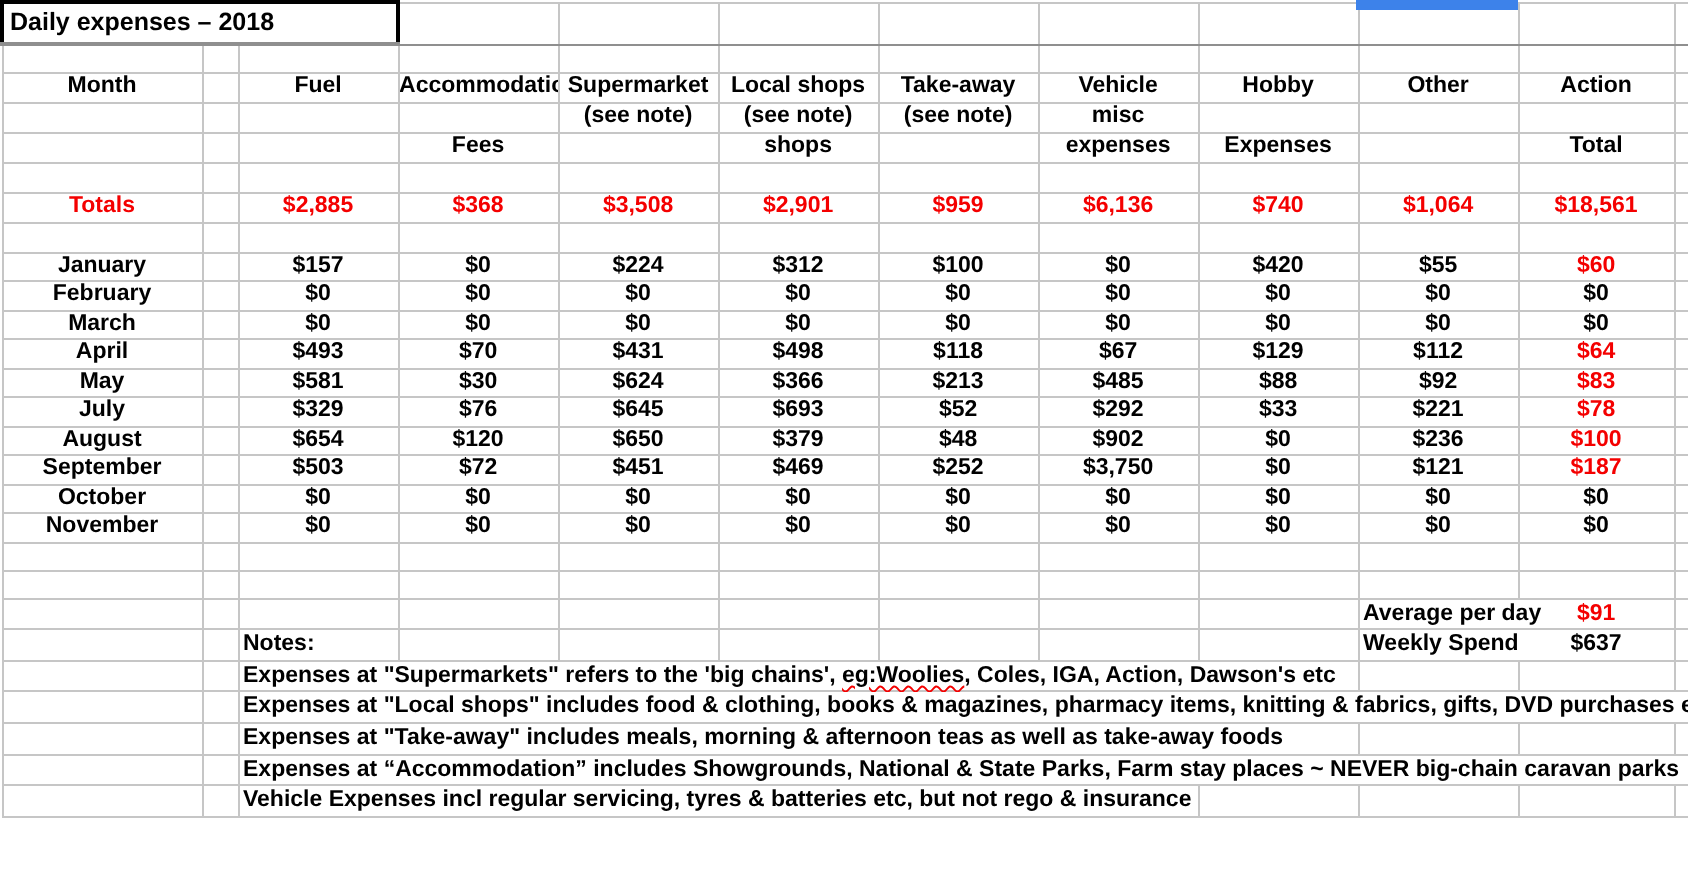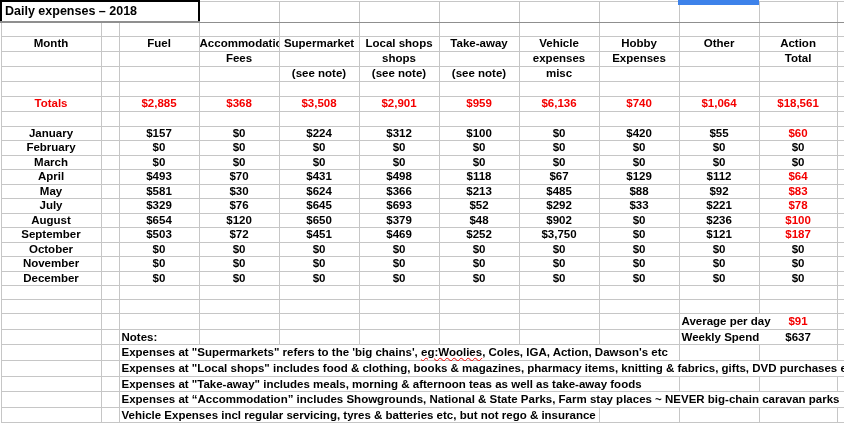--- a/index.html
+++ b/index.html
@@ -85,43 +85,43 @@
         <td>Hobby</td>
         <td>Other</td>
         <td>Action</td>
         <td></td>
       </tr>
 
       <tr class="r15">
         <td></td>
         <td></td>
         <td></td>
-        <td>Fees</td>
-        <td></td>
-        <td>shops</td>
-        <td></td>
-        <td>expenses</td>
-        <td>Expenses</td>
-        <td></td>
-        <td>Total</td>
-        <td></td>
-      </tr>
-
-      <tr class="r15">
-        <td></td>
-        <td></td>
-        <td></td>
         <td></td>
         <td>(see note)</td>
         <td>(see note)</td>
         <td>(see note)</td>
         <td>misc</td>
         <td></td>
         <td></td>
         <td></td>
+        <td></td>
+      </tr>
+
+      <tr class="r15">
+        <td></td>
+        <td></td>
+        <td></td>
+        <td>Fees</td>
+        <td></td>
+        <td>shops</td>
+        <td></td>
+        <td>expenses</td>
+        <td>Expenses</td>
+        <td></td>
+        <td>Total</td>
         <td></td>
       </tr>
 
       <tr class="r15">
           <td></td>
           <td></td>
           <td></td>
           <td></td>
           <td></td>
           <td></td>
@@ -298,34 +298,20 @@
           <td>$0</td>
           <td>$0</td>
           <td>$0</td>
           <td>$0</td>
           <td>$0</td>
           <td>$0</td>
           <td>$0</td>
           <td>$0</td>
           <td></td>
         </tr>
-        <tr class="r145">
-          <td>December</td>
-          <td></td>
-          <td>$0</td>
-          <td>$0</td>
-          <td>$0</td>
-          <td>$0</td>
-          <td>$0</td>
-          <td>$0</td>
-          <td>$0</td>
-          <td>$0</td>
-          <td>$0</td>
-          <td></td>
-        </tr>
       </tbody>
 
     <tbody>
       <tr class="r14">
           <td></td>
           <td></td>
           <td></td>
           <td></td>
           <td></td>
           <td></td>

